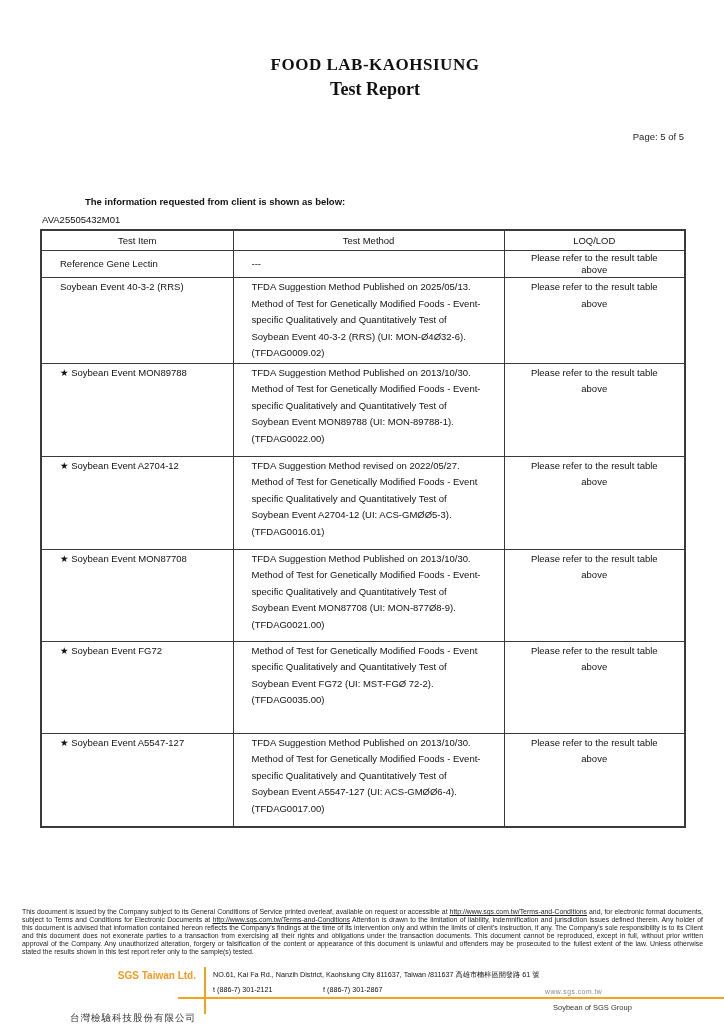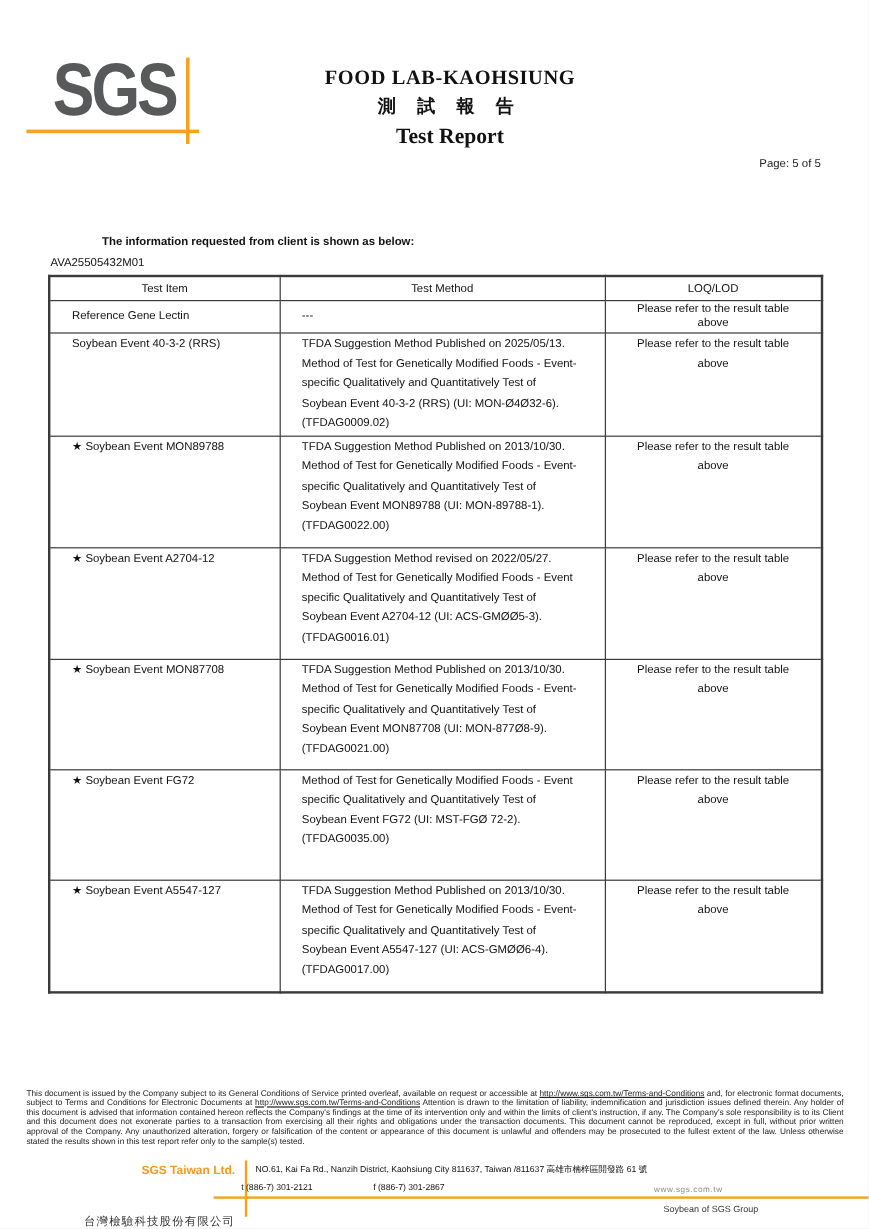--- a/index.html
+++ b/index.html
@@ -50,40 +50,34 @@
     font-size:6.9px;line-height:7.9px;color:#222;text-align:justify;
   }
   .legal .lnk{text-decoration:underline;}
   
   .f-company-en{position:absolute;left:40px;top:970px;width:156px;text-align:right;
     font-size:10px;font-weight:700;color:#f49a1e;}
   .f-company-zh{position:absolute;left:40px;top:984px;width:156px;text-align:right;
     font-family:"Liberation Serif",serif;font-size:9.5px;color:#333;letter-spacing:1px;margin-top:28px;}
   .f-vline{position:absolute;left:204px;top:967px;width:2px;height:47px;background:#f5a31f;}
   .f-address{position:absolute;left:213px;top:970px;width:470px;font-size:7.2px;color:#111;}
-  .f-phones{position:absolute;left:201px;top:985px;font-size:7.2px;color:#111;}
+  .f-phones{position:absolute;left:213px;top:985px;font-size:7.2px;color:#111;}
   .f-phones .tel{display:inline-block;width:108px;}
   .f-web{position:absolute;left:545px;top:988px;font-size:6.8px;color:#888;letter-spacing:.5px;}
   .f-hline{position:absolute;left:178px;top:997px;width:546px;height:1.5px;background:#f5a31f;}
   .f-member{position:absolute;left:553px;top:1003px;font-size:7.5px;color:#333;}
 </style>
 </head>
 <body>
 
 <div class="page">
 
-  <div class="logo">
-    <span class="logo-text">SGS</span>
-    <div class="logo-hline"></div>
-    <div class="logo-vline"></div>
-  </div>
 
   <div class="titles">
     <div class="t-en1">FOOD LAB-KAOHSIUNG</div>
-    <div class="t-zh2">測 試 報 告</div>
     <div class="t-en2">Test Report</div>
   </div>
   <div class="page-num">Page: 5 of 5</div>
 
   <div class="intro-line">The information requested from client is shown as below:</div>
   <div class="report-no">AVA25505432M01</div>
 
   <table class="report">
     <colgroup>
         <col class="c1">

